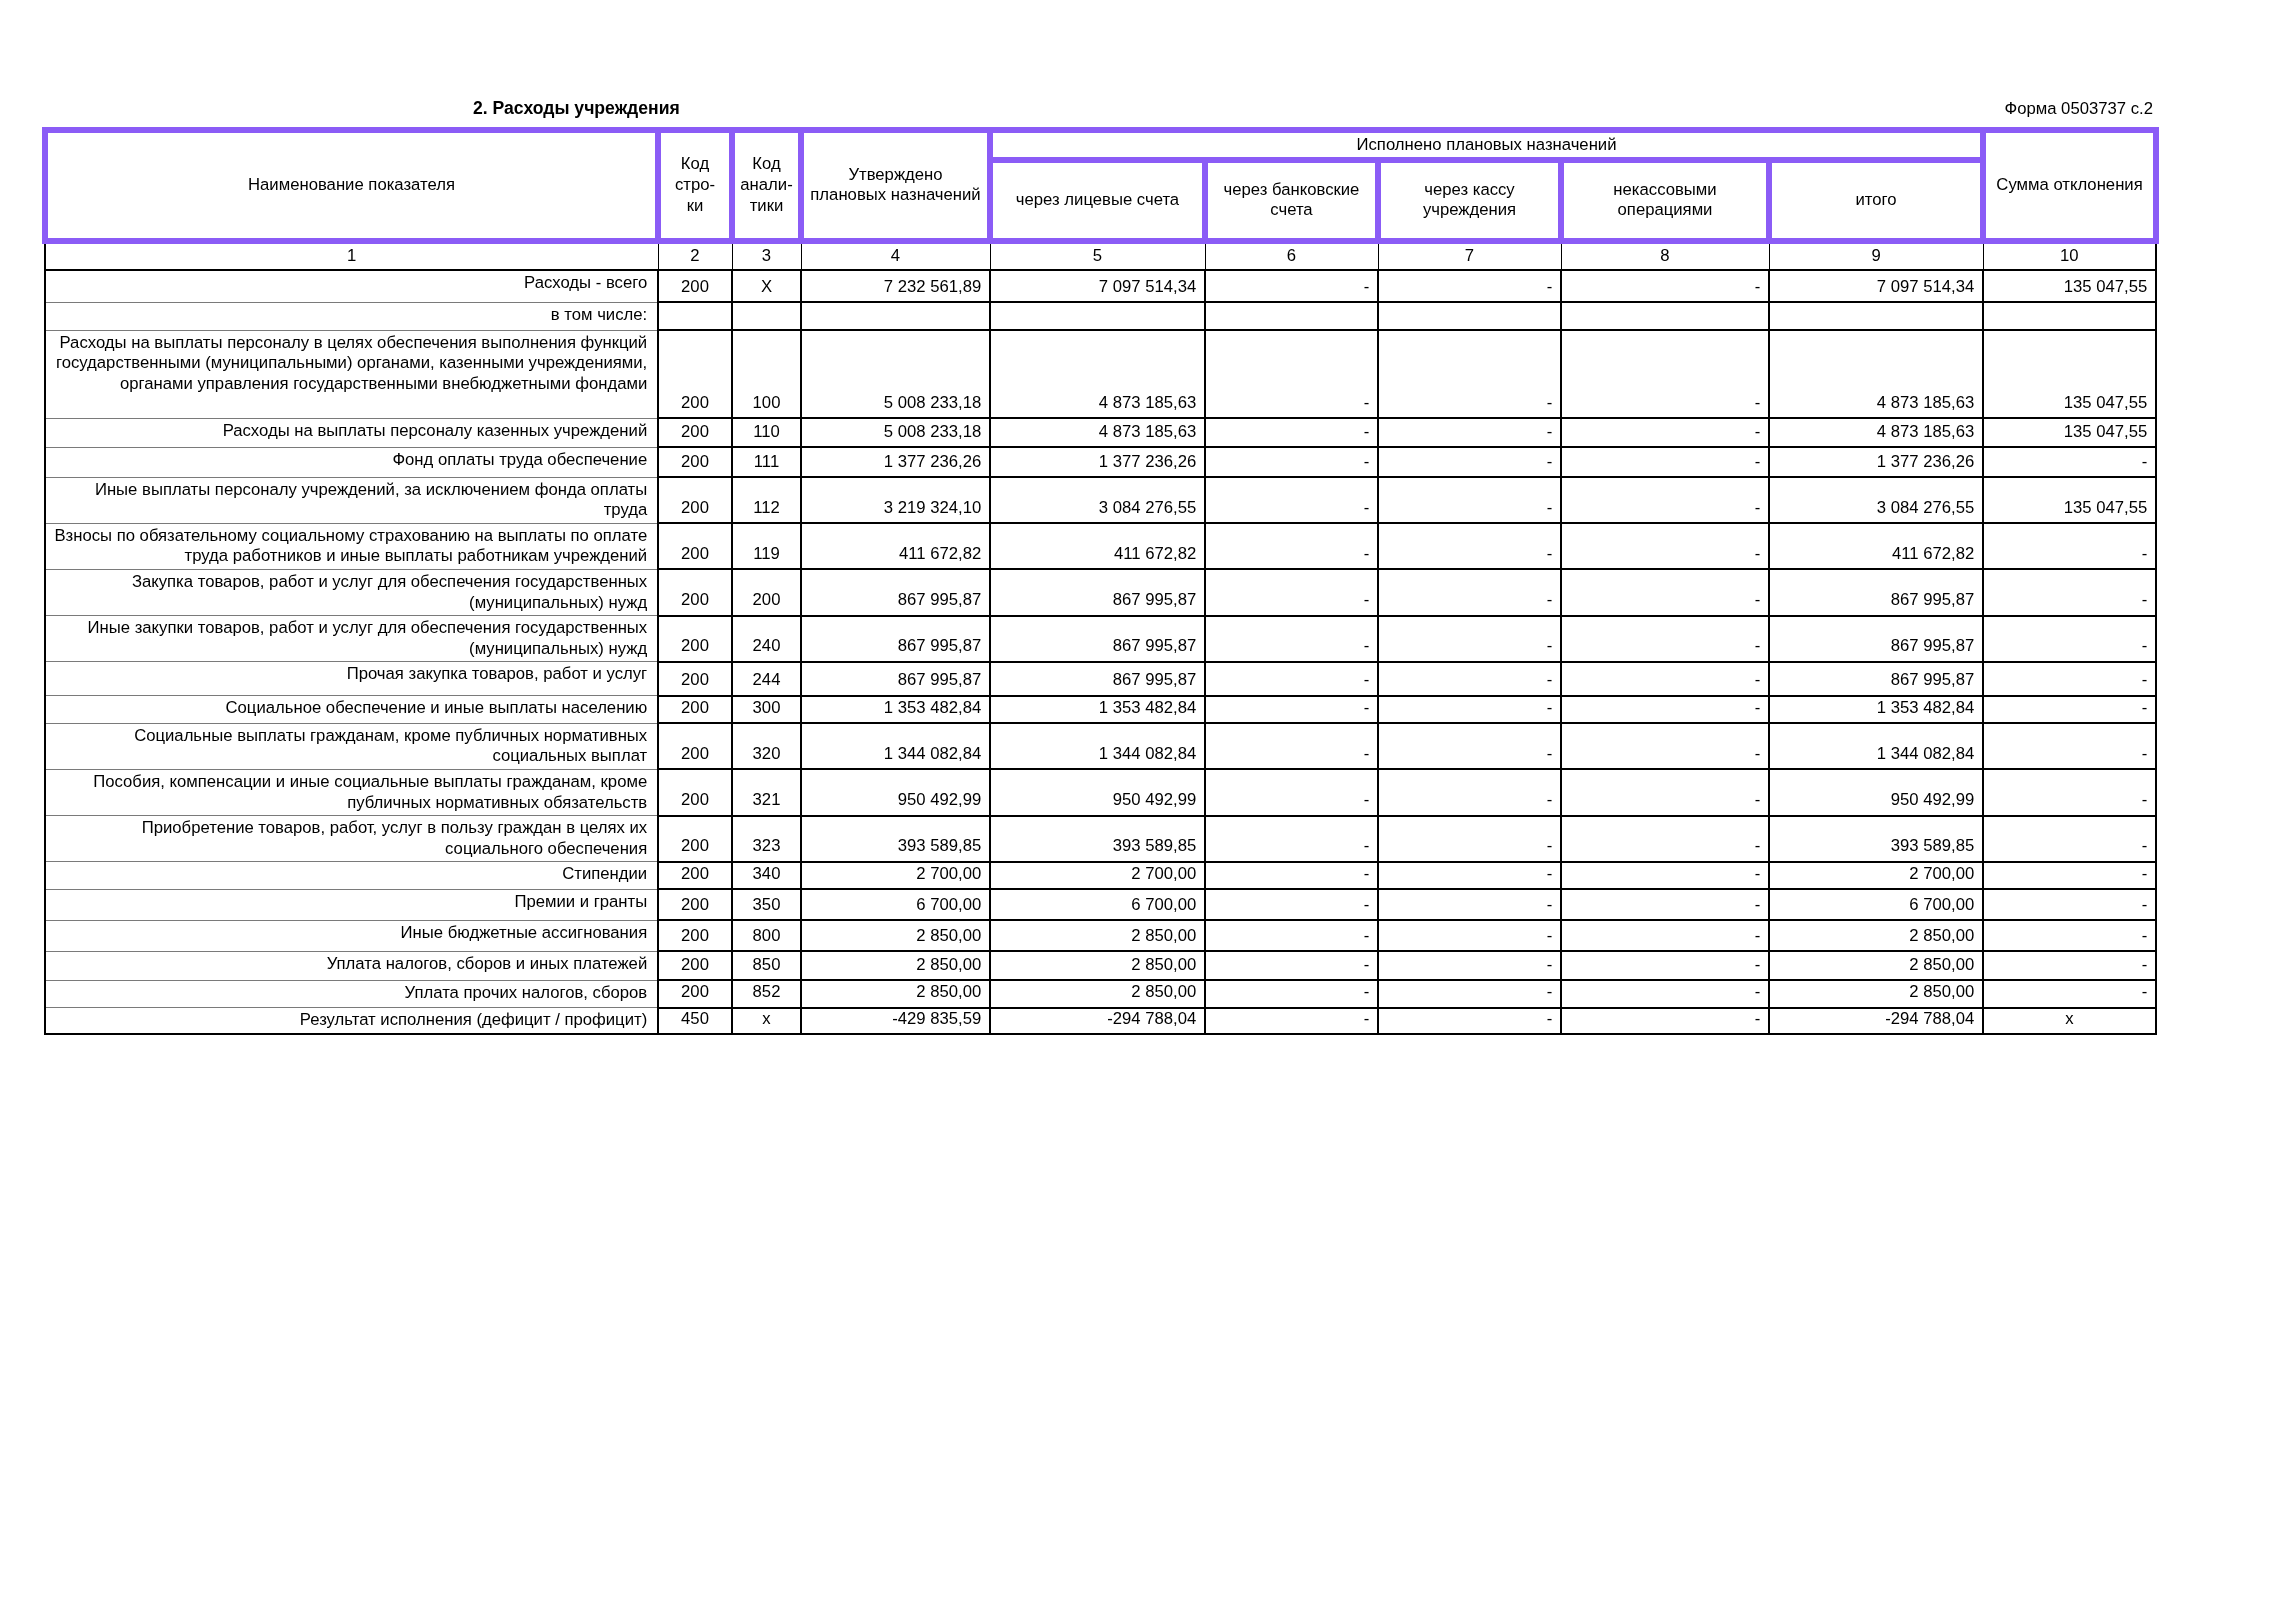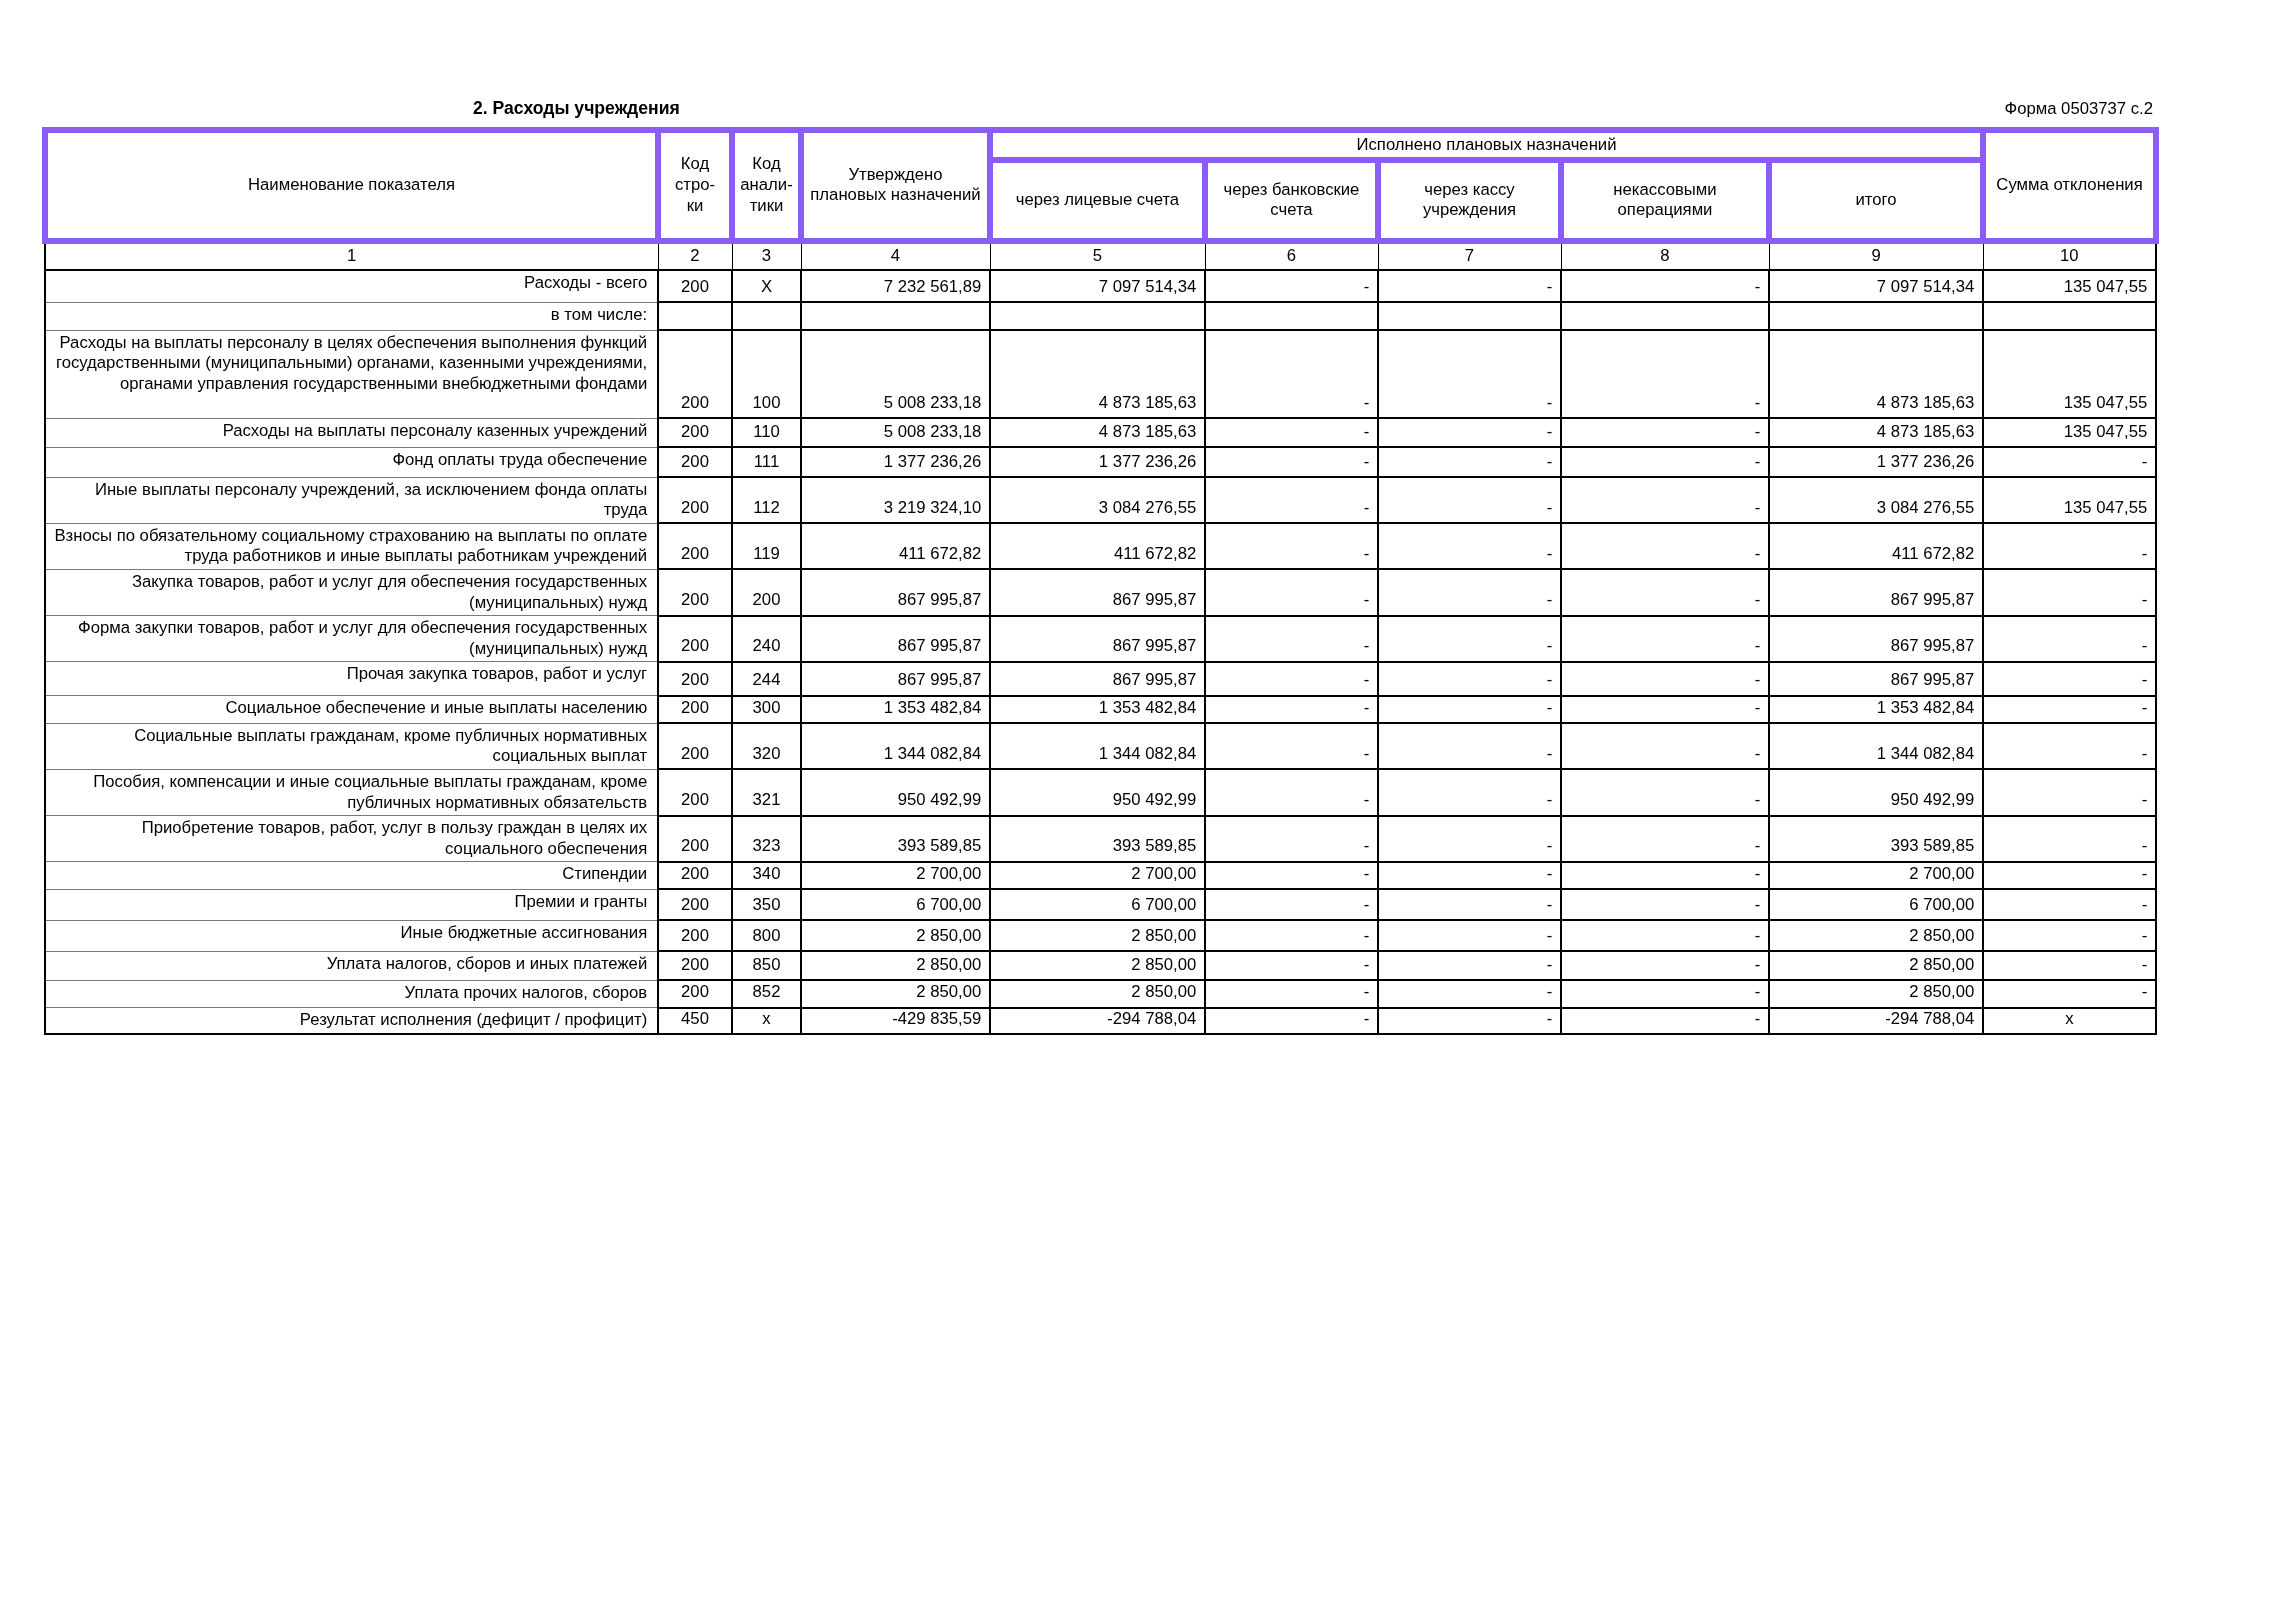--- a/index.html
+++ b/index.html
@@ -201,21 +201,21 @@
       <td class="code">200</td>
       <td class="val">867 995,87</td>
       <td class="val">867 995,87</td>
       <td class="val">-</td>
       <td class="val">-</td>
       <td class="val">-</td>
       <td class="val">867 995,87</td>
       <td class="val">-</td>
     </tr>
     <tr style="height:44px">
-      <td class="name">Форма закупки товаров, работ и услуг для обеспечения государственных (муниципальных) нужд</td>
+      <td class="name">Иные закупки товаров, работ и услуг для обеспечения государственных (муниципальных) нужд</td>
       <td class="code">200</td>
       <td class="code">240</td>
       <td class="val">867 995,87</td>
       <td class="val">867 995,87</td>
       <td class="val">-</td>
       <td class="val">-</td>
       <td class="val">-</td>
       <td class="val">867 995,87</td>
       <td class="val">-</td>
     </tr>

